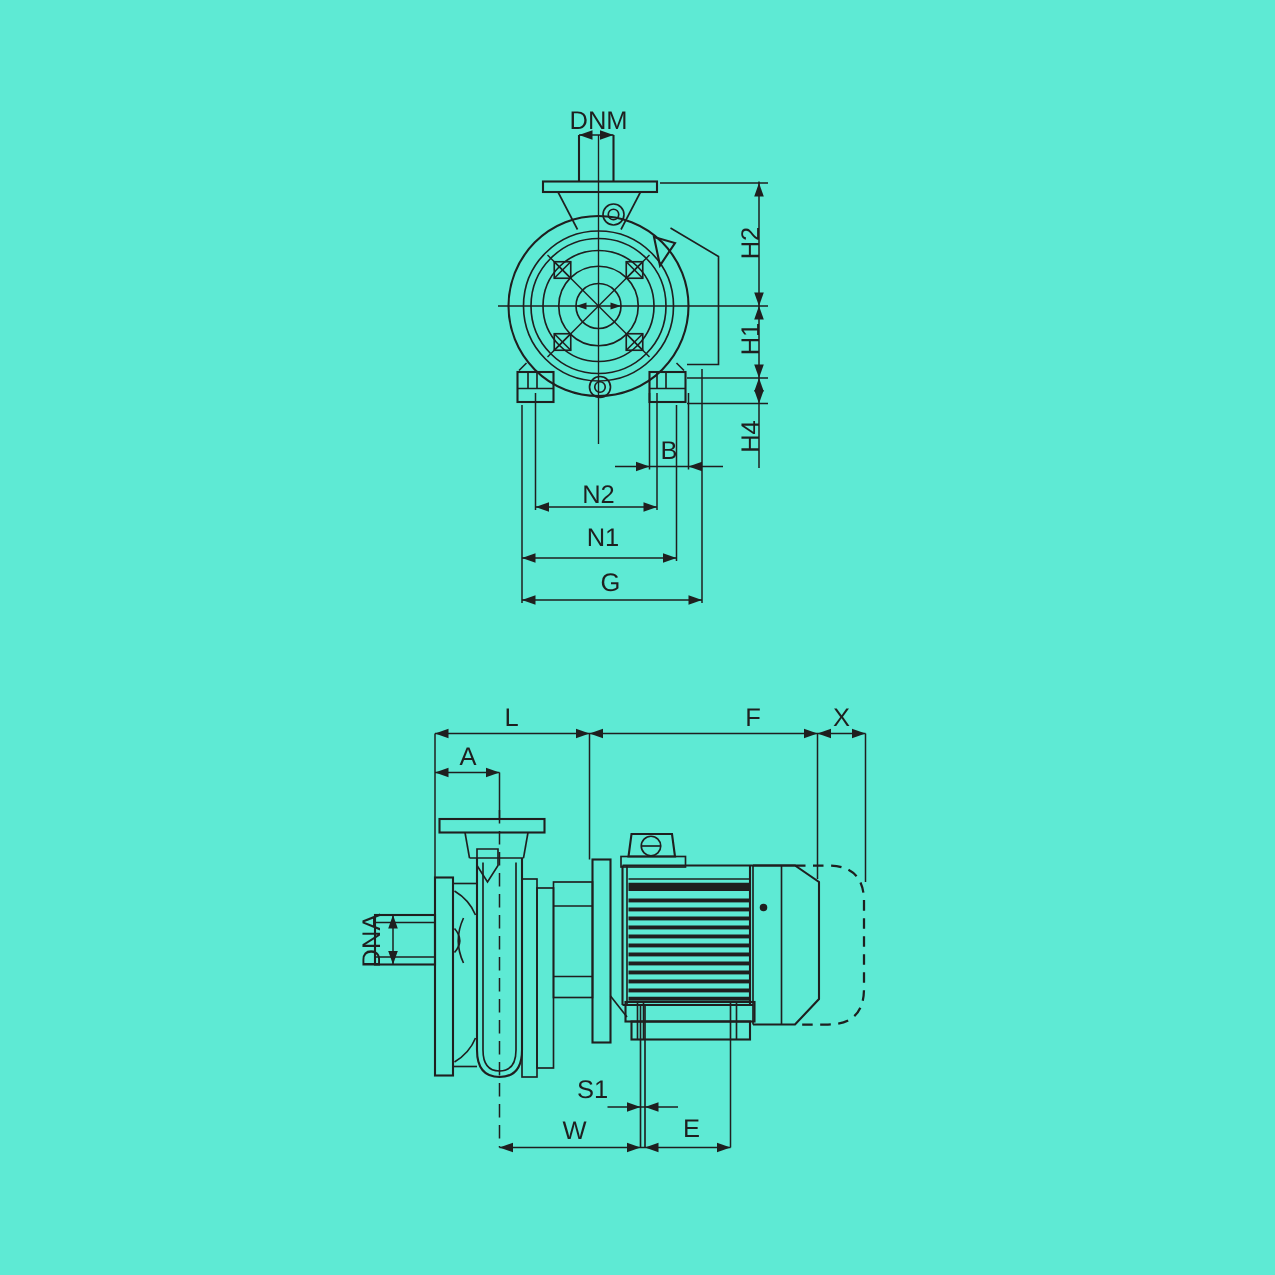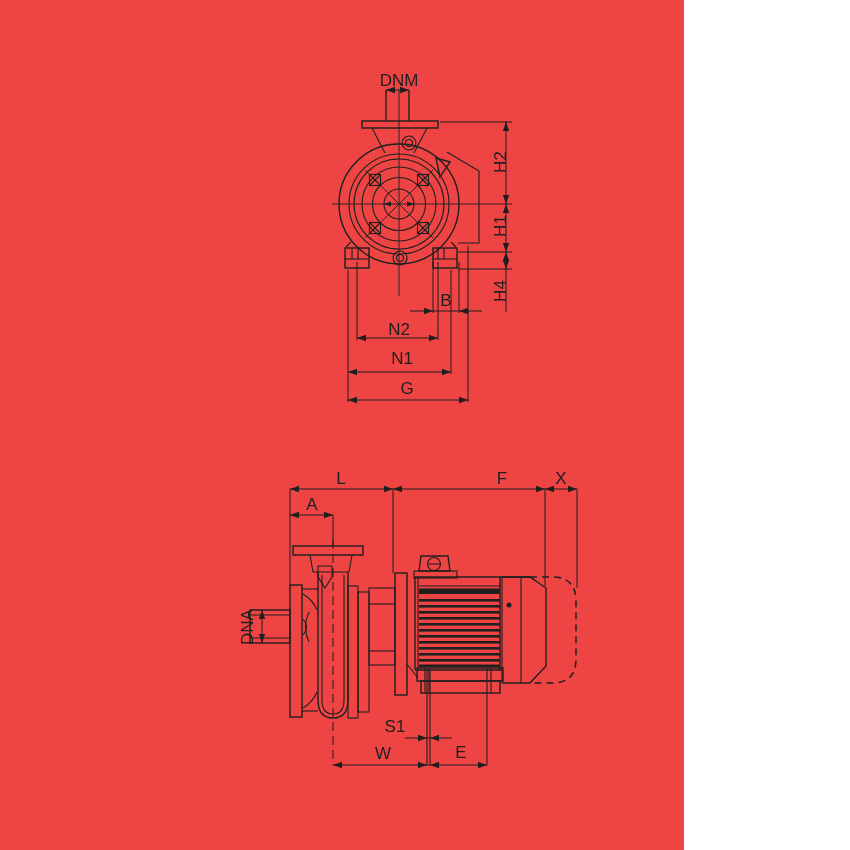--- a/index.html
+++ b/index.html
@@ -1,16 +1,16 @@
 <!DOCTYPE html>
 <html><head>
 <meta charset="utf-8">
 <style>
   html,body{margin:0;padding:0;background:#ffffff;}
-  .canvas{position:relative;width:684px;height:850px;background:#ef4444;overflow:hidden;
+  .canvas{position:relative;width:850px;height:850px;background:#5eead4;overflow:hidden;
           font-family:"Liberation Sans", sans-serif;}
   svg{position:absolute;left:0;top:0;}
   .ol{stroke:#1f1f1f;stroke-width:1.4;fill:none;}           
   .ol2{stroke:#1f1f1f;stroke-width:1.1;fill:none;}          
   .dim{stroke:#1f1f1f;stroke-width:1;fill:none;}            
   .cl{stroke:#1f1f1f;stroke-width:0.9;fill:none;}           
   .dash{stroke:#1f1f1f;stroke-width:1;fill:none;stroke-dasharray:9 5;}
   .dashB{stroke:#1f1f1f;stroke-width:1.5;fill:none;stroke-dasharray:7 5;}
   .ah{fill:#1f1f1f;stroke:none;}                            
   .fin{fill:#1f1f1f;stroke:none;}

